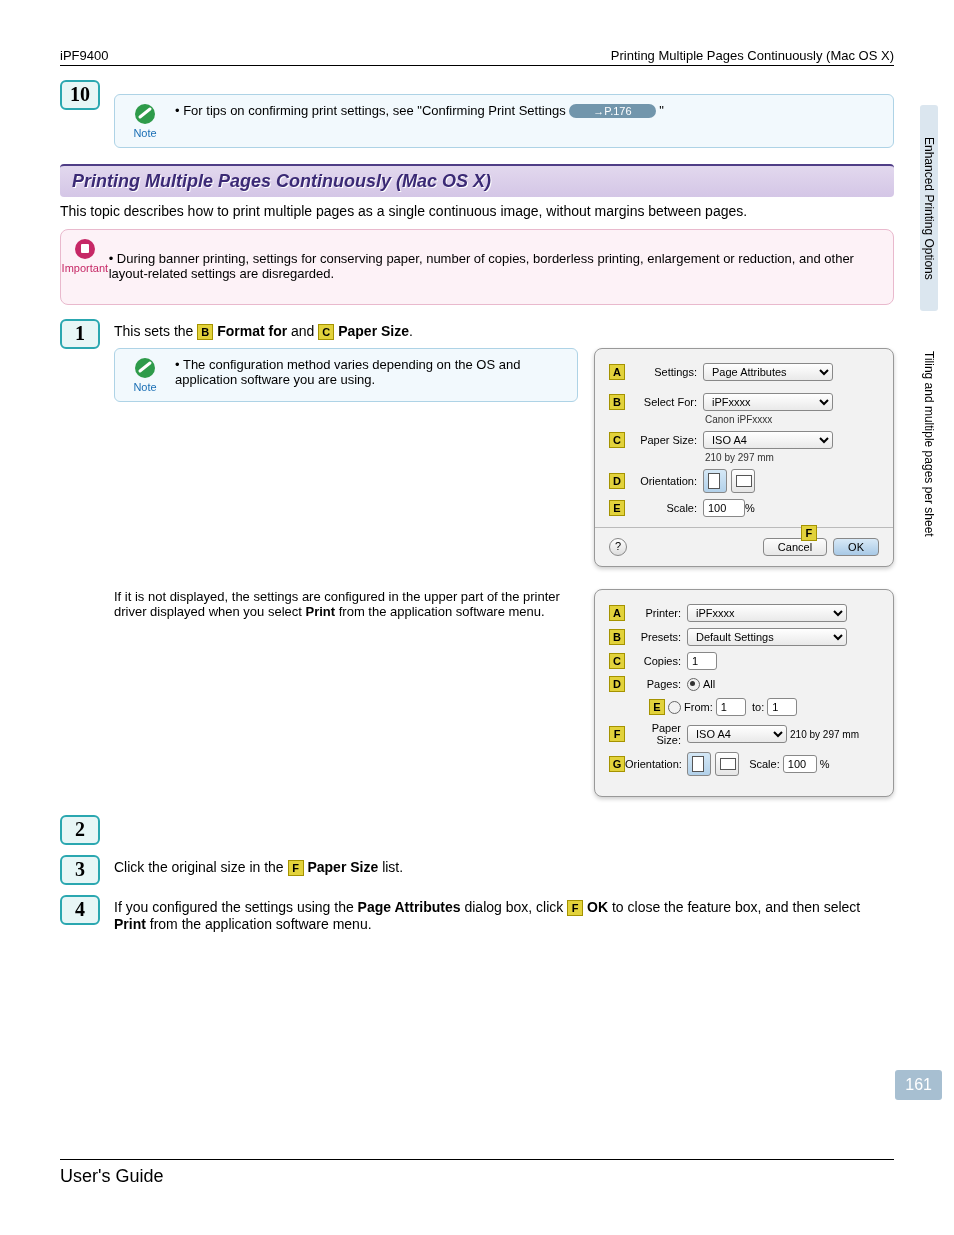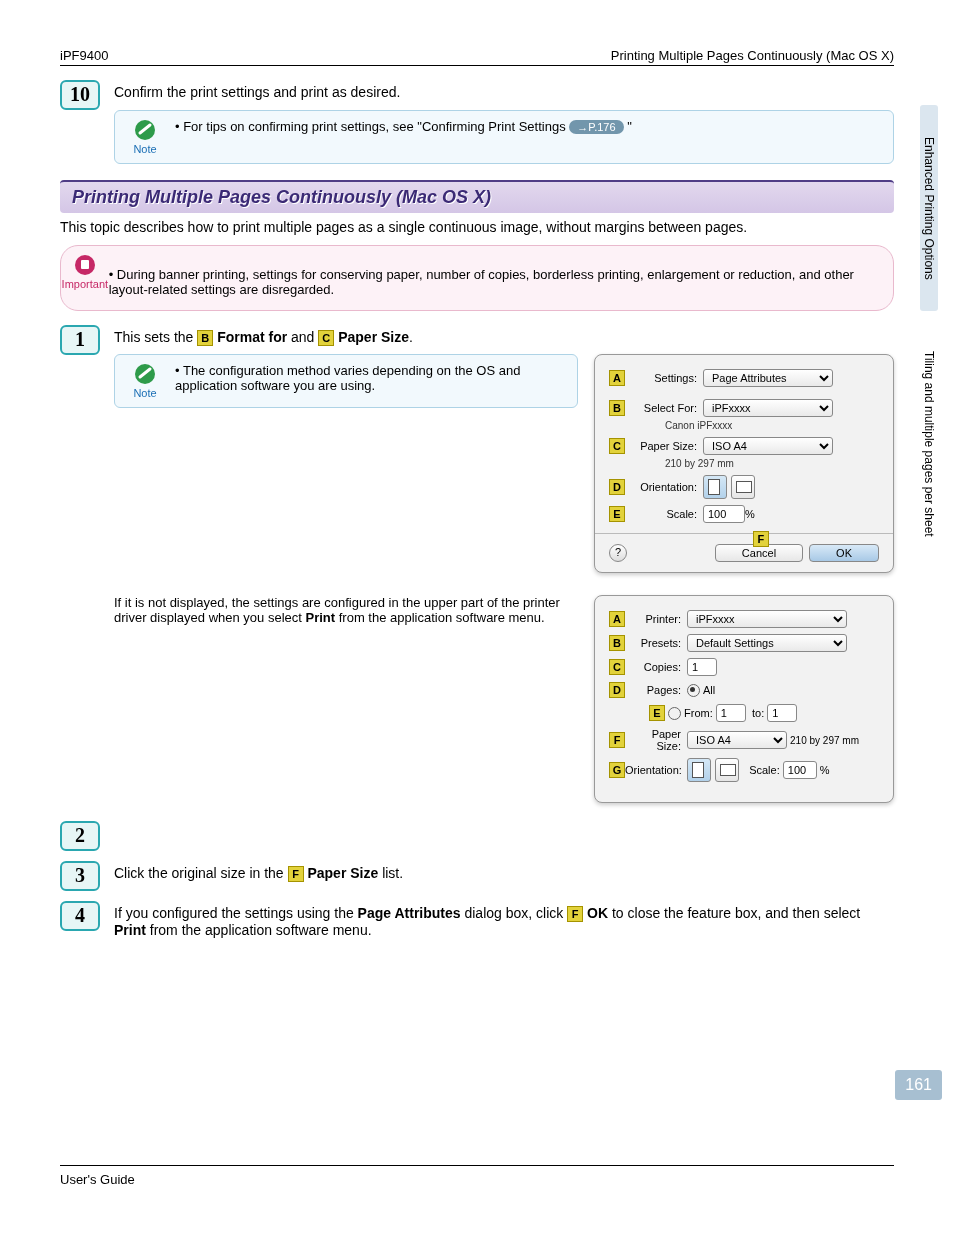--- a/index.html
+++ b/index.html
@@ -23,21 +23,21 @@
     font-size: 13px;
     display: flex;
     justify-content: space-between;
     padding-bottom: 2px;
   }
   .ftr {
     position: absolute;
     bottom: 48px;
     left: 60px; right: 60px;
     border-top: 1px solid #000;
-    font-size: 13px;
+    font-size: 18px;
     padding-top: 6px;
   }
   .side-tabs {
     position: absolute;
     right: 12px;
     top: 105px;
     width: 22px;
   }
   .tab {
     writing-mode: vertical-rl;
@@ -90,60 +90,60 @@
     display: flex;
     padding: 8px 10px 8px 0;
     font-size: 13px;
   }
   .note-ind { width: 60px; text-align: center; font-size: 11px; color: #1b6fb5; }
   .note-ind svg { display:block; margin: 0 auto 2px; }
   .notebox .body { flex:1; }
   .notebox .body p { margin: 0 0 4px 0; }
   .impbox {
     border: 1px solid #e9b9cd;
-    border-radius: 18px;
+    border-radius: 8px;
     background: #fdf2f7;
     display: flex;
-    padding: 8px 10px 0 0;
+    padding: 8px 10px 10px 0;
     font-size: 13px;
     margin-bottom: 14px;
   }
   .imp-ind { width: 60px; text-align: center; font-size: 11px; color: #c62866; }
   .imp-ind svg { display:block; margin: 0 auto 2px; }
   .section-h {
     background: linear-gradient(#e2d8ee,#d4c6e6);
     border-top: 2px solid #4f3d86;
     border-radius: 4px;
     color: #3b2a75;
     font-size: 18px;
     font-weight: bold;
     font-style: italic;
     padding: 5px 12px;
     margin: 16px 0 6px 0;
     text-shadow: 1px 1px 0 #fff;
   }
-  .pill { display:inline-block; background:#7296ac; color:#fff; font-size:11px; border-radius:8px; padding:1px 8px; }
+  .pill { display:inline-block; background:#7296ac; color:#fff; font-size:11px; border-radius:8px; padding:1px 24px; }
   .yL { display:inline-block; background:#e2d23b; border:1px solid #a59300; color:#000; font-weight:bold; font-size:11px; width:14px; height:14px; line-height:14px; text-align:center; }
   .dialog {
     border:1px solid #999; border-radius:8px; background:#f2f2f2;
     box-shadow: 0 2px 4px rgba(0,0,0,.2);
     font-size:11px;
     padding:14px 14px 10px 14px;
     width: 270px;
     margin-left: auto;
   }
   .dialog .row { display:flex; align-items:center; margin-bottom:6px; }
   .dialog .lbl { width:90px; text-align:right; padding-right:6px; }
   .dialog input[type=text], .dialog select {
     font-size:11px; border:1px solid #888; border-radius:3px; background:#fff;
     height:18px; padding: 0 4px; box-sizing:border-box;
   }
   .dialog select { width:130px; background-image: linear-gradient(#fff,#e9e9e9); }
-  .dialog .under { font-size:10px; color:#333; margin-left:56px; margin-top:-3px; margin-bottom:6px;}
-  .dialog .btn { display:inline-block; border:1px solid #888; border-radius:4px; background:linear-gradient(#fdfdfd,#e7e7e7); padding:2px 26px; font-size:11px; margin-left:6px;}
+  .dialog .under { font-size:10px; color:#333; margin-left:96px; margin-top:-3px; margin-bottom:6px;}
+  .dialog .btn { display:inline-block; border:1px solid #888; border-radius:4px; background:linear-gradient(#fdfdfd,#e7e7e7); padding:2px 14px; font-size:11px; margin-left:6px;}
   .dialog .btn.ok { background:linear-gradient(#d8e9f7,#a8c9e6); }
   .dialog .q { display:inline-block; width:16px;height:16px;border:1px solid #888;border-radius:50%;text-align:center;line-height:14px;background:linear-gradient(#fff,#ddd);}
   .orient-btn { display:inline-block; width:22px;height:22px;border:1px solid #888;border-radius:3px;background:linear-gradient(#fff,#e5e5e5);margin-right:4px; position:relative;}
   .orient-btn.sel{background:linear-gradient(#d5e8f6,#b2d1ea);}
   .orient-btn::after{content:"";position:absolute;left:4px;top:3px;width:10px;height:14px;border:1px solid #555;background:#fff;}
   .orient-btn.land::after{width:14px;height:10px;top:5px;}
   .cols { display:flex; gap:16px; align-items:flex-start; }
   .cols > .left { flex:1; font-size:13px; }
   hr.dlg { border:none;border-top:1px solid #bbb; margin:10px -14px; }
   .radio{display:inline-block;width:11px;height:11px;border:1px solid #666;border-radius:50%;vertical-align:middle;margin-right:3px;position:relative;}
@@ -164,21 +164,20 @@
     <div class="tab blue">Enhanced Printing Options</div>
     <div class="tab plain">Tiling and multiple pages per sheet</div>
   </div>
   <div class="pgnum">161</div>
 
   <div class="content">
 
     <div class="steprow">
       <span class="stepnum">10</span>
       <div class="steptxt">
-        <div>Confirm the print settings and print as desired.</div>
         <div class="notebox" style="margin-top:10px;">
           <div class="note-ind">
             <svg width="22" height="22">
                 <circle cx="11" cy="11" r="10" fill="#2e9b4a"></circle>
                 <path d="M6 14 L16 6" stroke="#fff" stroke-width="3" stroke-linecap="round"></path>
               </svg>
             <span>Note</span>
           </div>
           <div class="body">
             <p>• <span>For tips on confirming print settings, see "Confirming Print Settings </span><span class="pill">→P.176</span><span> "</span></p>

